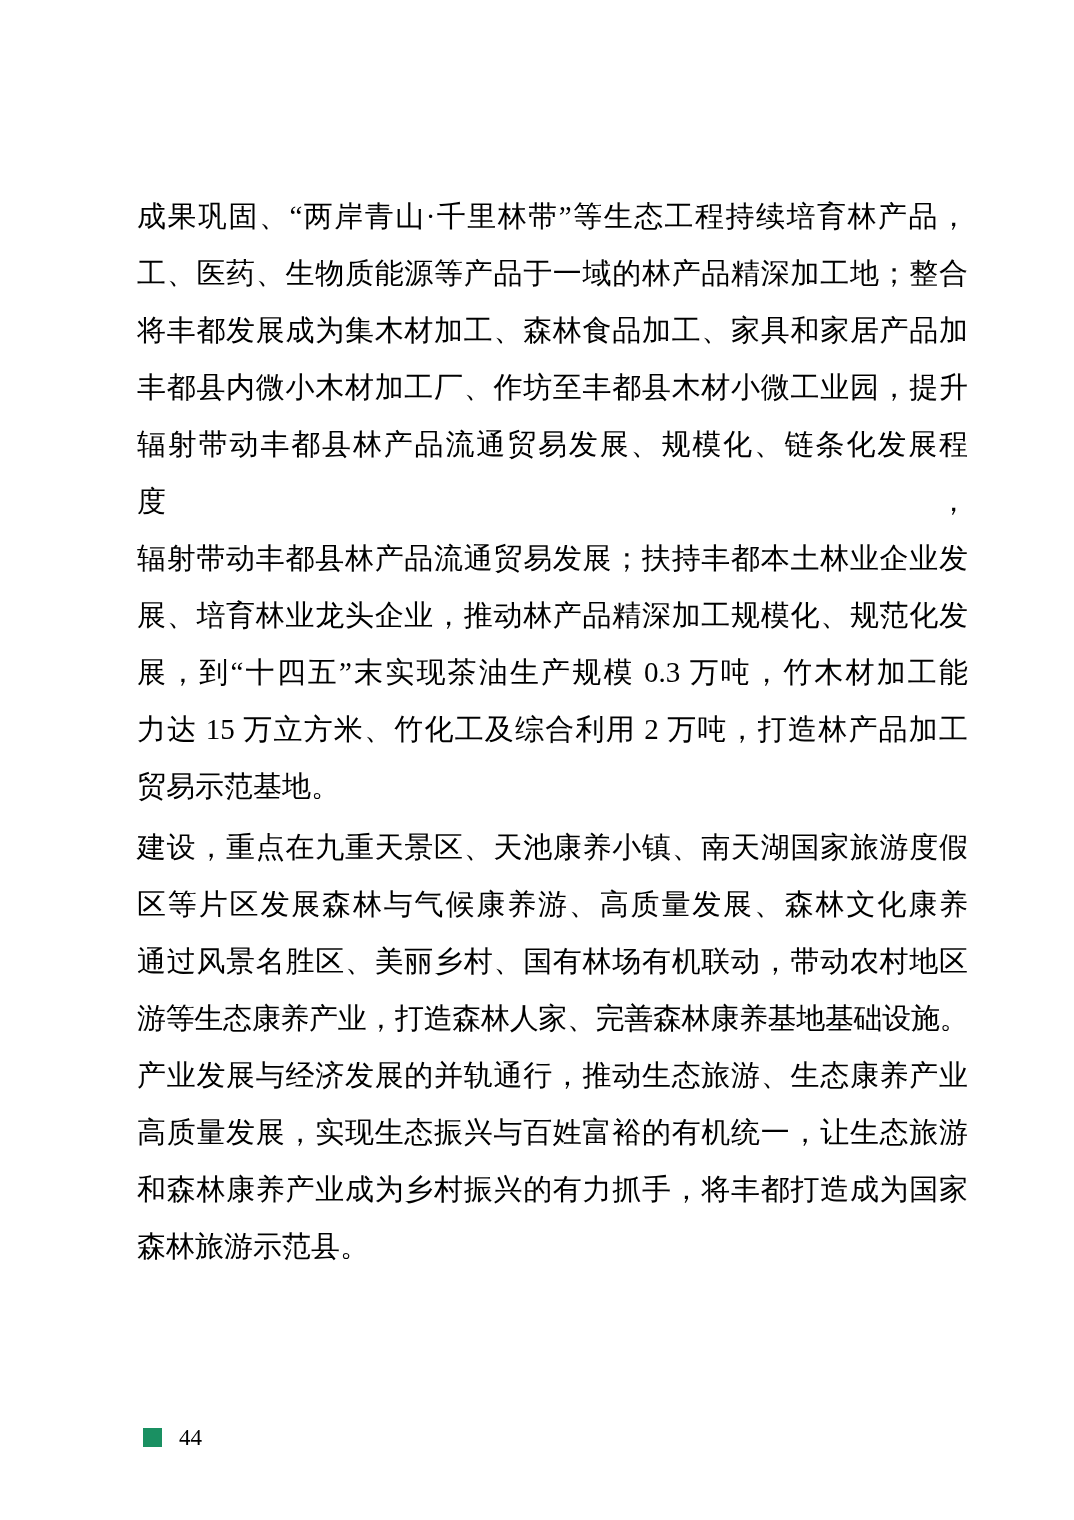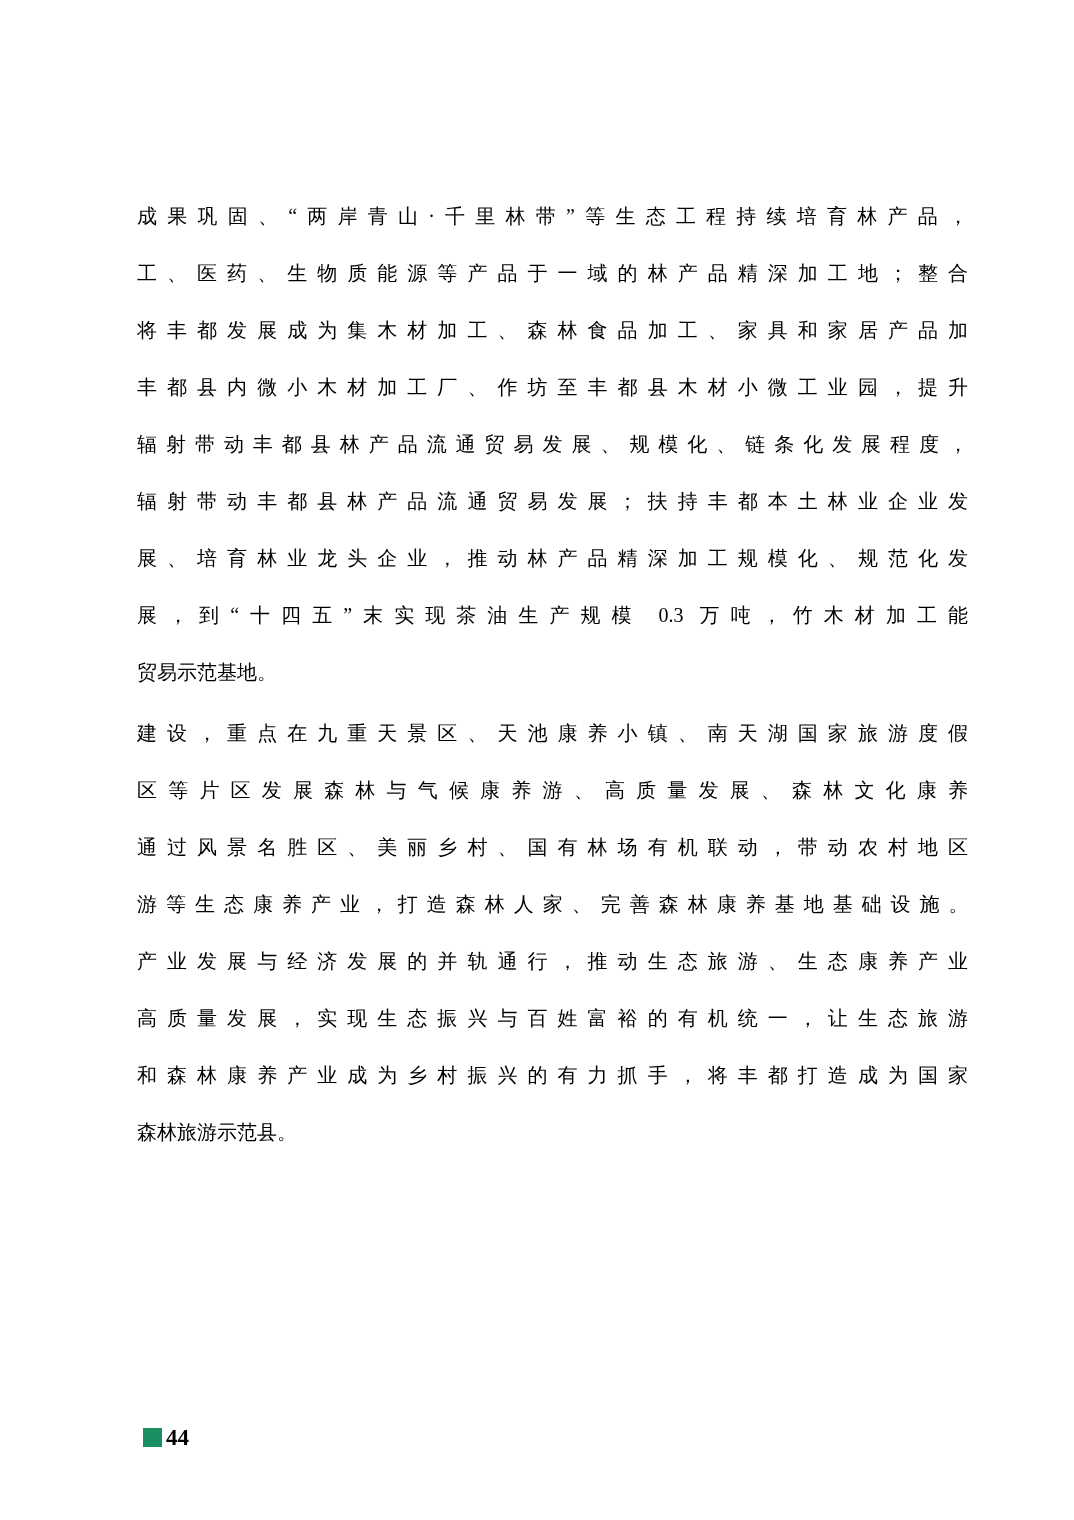--- a/index.html
+++ b/index.html
@@ -10,21 +10,21 @@
     background: #ffffff;
     overflow: hidden;
     font-family: "Liberation Serif", "DejaVu Serif", serif;
     color: #000000;
   }
   .content {
     position: absolute;
     left: 137px;
     top: 188px;
     width: 831px;
-    font-size: 20px;
+    font-size: 29px;
     line-height: 57px;
   }
   .para { margin: 0; padding: 0; }
   .para2 { margin-top: 4px; }
   .line {
     text-align: justify;
     text-align-last: justify;
   }
   .line.last {
     text-align-last: left;
@@ -43,42 +43,43 @@
     display: flex;
     align-items: center;
   }
   .footer-square {
     width: 19px;
     height: 19px;
     background: #1a9062;
     flex: 0 0 auto;
   }
   .page-number {
-    font-weight: bold;
+    font-weight: normal;
     font-size: 23px;
     line-height: 23px;
-    margin-left: 4px;
+    margin-left: 17px;
     color: #000000;
   }
 </style>
 </head>
 <body>
 
 <div class="page">
   <div class="content">
 
     <div class="para">
       <div class="line">成果巩固、“两岸青山·千里林带”等生态工程持续培育林产品，</div>
       <div class="line">工、医药、生物质能源等产品于一域的林产品精深加工地；整合</div>
       <div class="line">将丰都发展成为集木材加工、森林食品加工、家具和家居产品加</div>
       <div class="line">丰都县内微小木材加工厂、作坊至丰都县木材小微工业园，提升</div>
       <div class="line">辐射带动丰都县林产品流通贸易发展、规模化、链条化发展程度，</div>
       <div class="line">辐射带动丰都县林产品流通贸易发展；扶持丰都本土林业企业发</div>
       <div class="line">展、培育林业龙头企业，推动林产品精深加工规模化、规范化发</div>
       <div class="line">展，到“十四五”末实现茶油生产规模 0.3 万吨，竹木材加工能</div>
+      <div class="line">力达 15 万立方米、竹化工及综合利用 2 万吨，打造林产品加工</div>
       <div class="line last">贸易示范基地。</div>
     </div>
 
     <div class="para para2">
       <div class="line">建设，重点在九重天景区、天池康养小镇、南天湖国家旅游度假</div>
       <div class="line">区等片区发展森林与气候康养游、高质量发展、森林文化康养</div>
       <div class="line">通过风景名胜区、美丽乡村、国有林场有机联动，带动农村地区</div>
       <div class="line tight">游等生态康养产业，打造森林人家、完善森林康养基地基础设施。</div>
       <div class="line">产业发展与经济发展的并轨通行，推动生态旅游、生态康养产业</div>
       <div class="line">高质量发展，实现生态振兴与百姓富裕的有机统一，让生态旅游</div>

